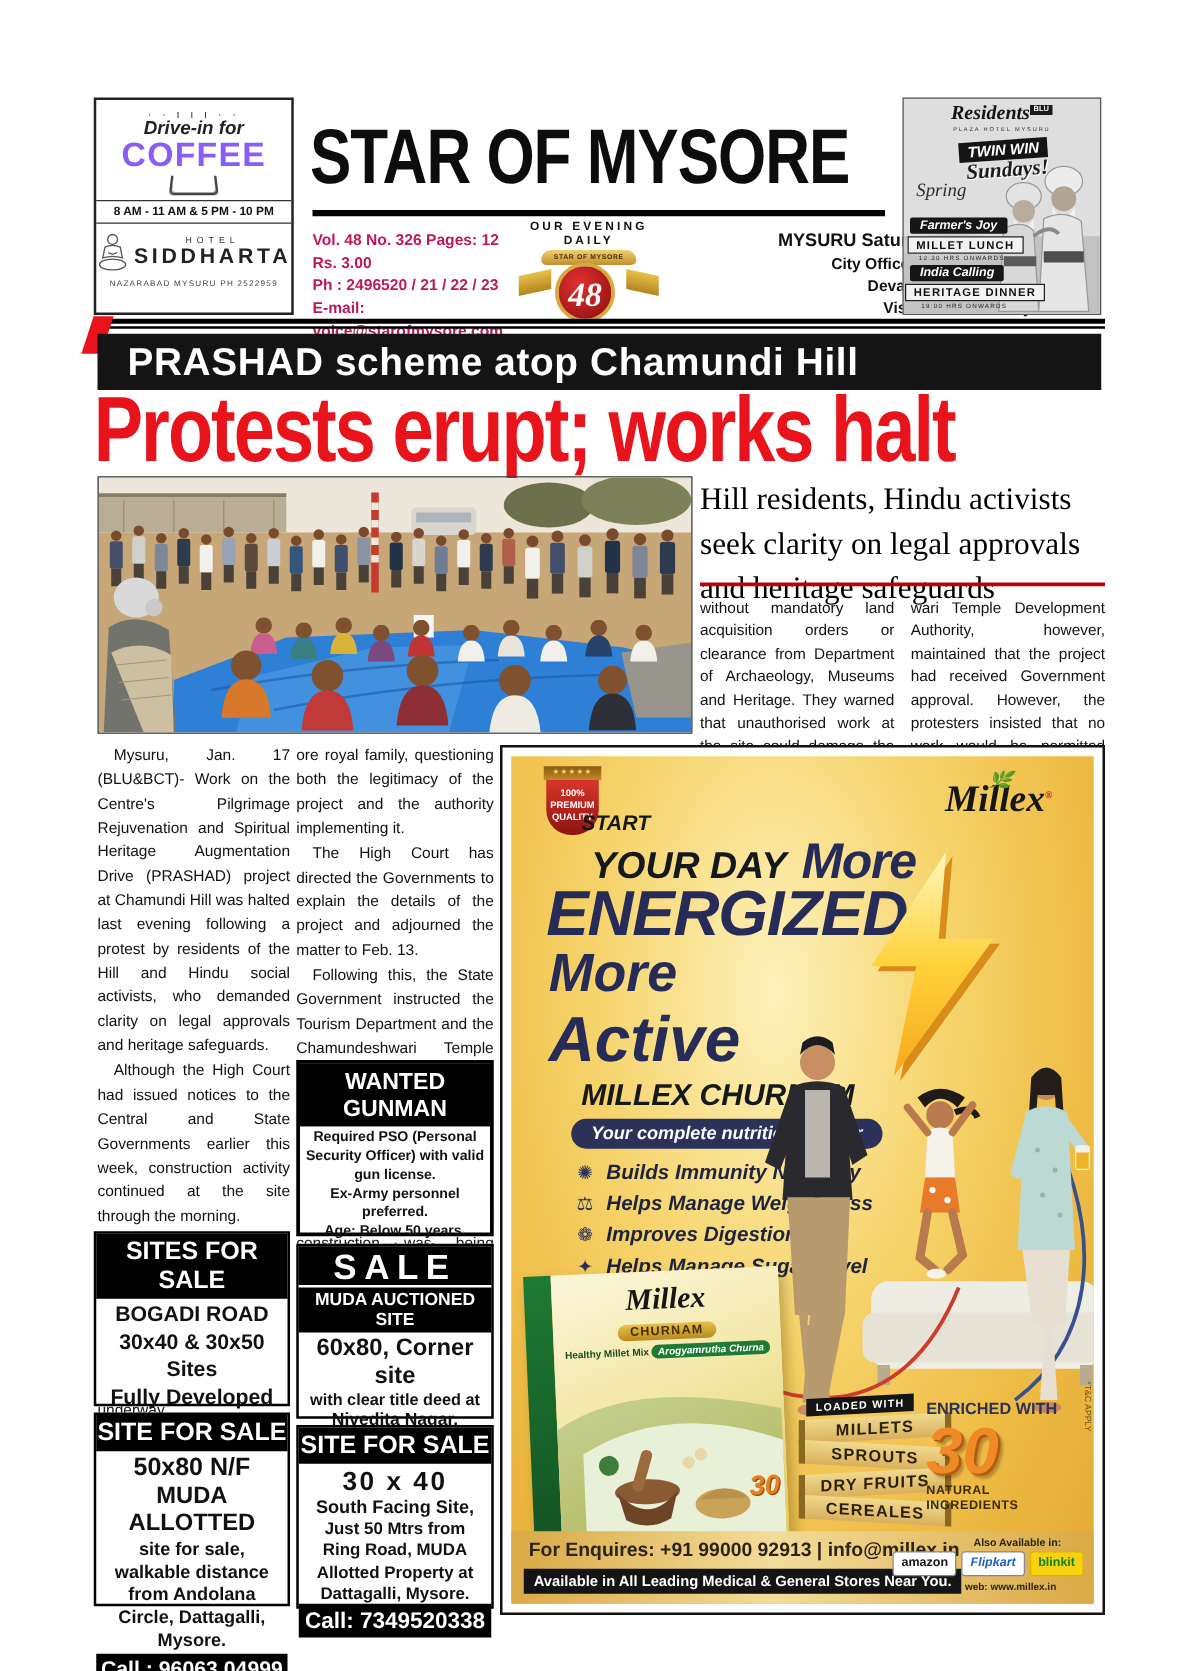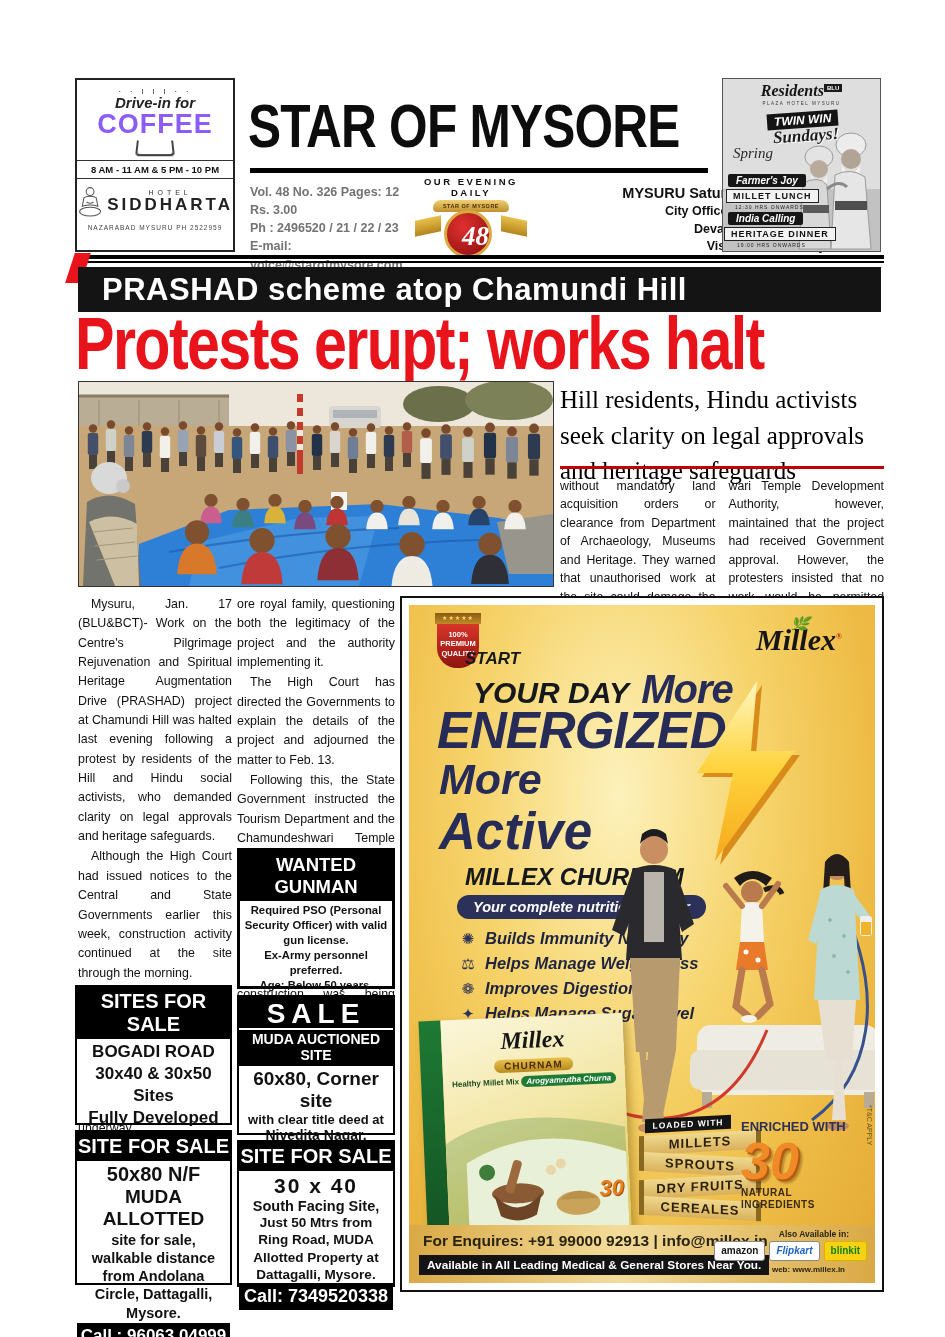--- a/index.html
+++ b/index.html
@@ -17,34 +17,34 @@
   .coffee .hours{font-size:9.5px;font-weight:bold;border-top:1px solid #333;border-bottom:1px solid #333;padding:3px 0;}
   .coffee .hot-row{display:flex;align-items:center;justify-content:center;gap:4px;margin-top:4px;}
   .coffee .hsm{font-size:7px;letter-spacing:4px;color:#333;}
   .coffee .hnm{font-size:17px;letter-spacing:3px;font-weight:bold;color:#222;line-height:1.1;}
   .coffee .addr{font-size:6.5px;letter-spacing:1px;color:#444;margin-top:3px;}
   
   .mh-title{left:248px;top:84px;width:462px;height:84px;}
   .mh-title span{display:inline-block;font-size:62px;font-weight:800;letter-spacing:-1px;color:#0d0d0d;
                  white-space:nowrap;transform:scaleX(.8);transform-origin:left top;line-height:84px;}
   .mh-rule{left:250px;top:168px;width:458px;height:5px;background:#000;}
-  .mh-vol{left:250px;top:183px;width:170px;font-size:12.5px;font-weight:bold;line-height:1.45;color:#737373;}
+  .mh-vol{left:250px;top:183px;width:170px;font-size:12.5px;font-weight:bold;line-height:1.45;color:#be185d;}
   .mh-vol .ad2{padding-left:30px;}
   .mh-logo{left:413px;top:176px;width:116px;text-align:center;}
   .mh-tag{font-size:9.5px;font-weight:bold;letter-spacing:2.5px;color:#111;}
   .badge-wrap{position:relative;width:116px;height:64px;margin-top:2px;}
   .badge-wing{position:absolute;top:18px;width:26px;height:16px;background:linear-gradient(#e8c04a,#b4861f);}
   .badge-wing.l{left:2px;transform:skewY(-12deg);}
   .badge-wing.r{right:2px;transform:skewY(12deg);}
   .badge-arc{position:absolute;left:20px;top:0;width:76px;height:12px;background:linear-gradient(#f0d070,#c09030);
              border-radius:8px 8px 4px 4px;font-size:5.5px;font-weight:bold;color:#4a2e08;line-height:12px;letter-spacing:.5px;}
   .badge-circle{position:absolute;left:31px;top:10px;width:48px;height:48px;border-radius:50%;
                 background:radial-gradient(circle at 38% 32%,#e03030,#8c0d0d);border:3px solid #d9a93f;
                 color:#fff;font-family:"Liberation Serif",serif;font-style:italic;font-weight:bold;
-                font-size:27px;text-align:right;line-height:46px;box-sizing:border-box;}
+                font-size:27px;text-align:center;line-height:46px;box-sizing:border-box;}
   .mh-right{left:540px;top:183px;width:341px;text-align:right;line-height:1.4;}
   .mh-date{font-size:14.5px;font-weight:bold;}
   .mh-off{font-size:12.5px;font-weight:bold;}
   
   .rad{left:722px;top:78px;width:159px;height:174px;border:1px solid #555;box-sizing:border-box;overflow:hidden;background:#dcdcdc;}
   .rad svg{position:absolute;left:0;top:0;}
   .rad .brand{position:absolute;left:0;top:3px;width:100%;text-align:center;font-family:"Liberation Serif",serif;
               font-style:italic;font-weight:bold;font-size:16px;color:#141414;}
   .rad .blu{display:inline-block;background:#1a1a1a;color:#fff;font-family:"Liberation Sans",sans-serif;
             font-style:normal;font-size:6px;font-weight:bold;padding:1px 3px;vertical-align:super;}

